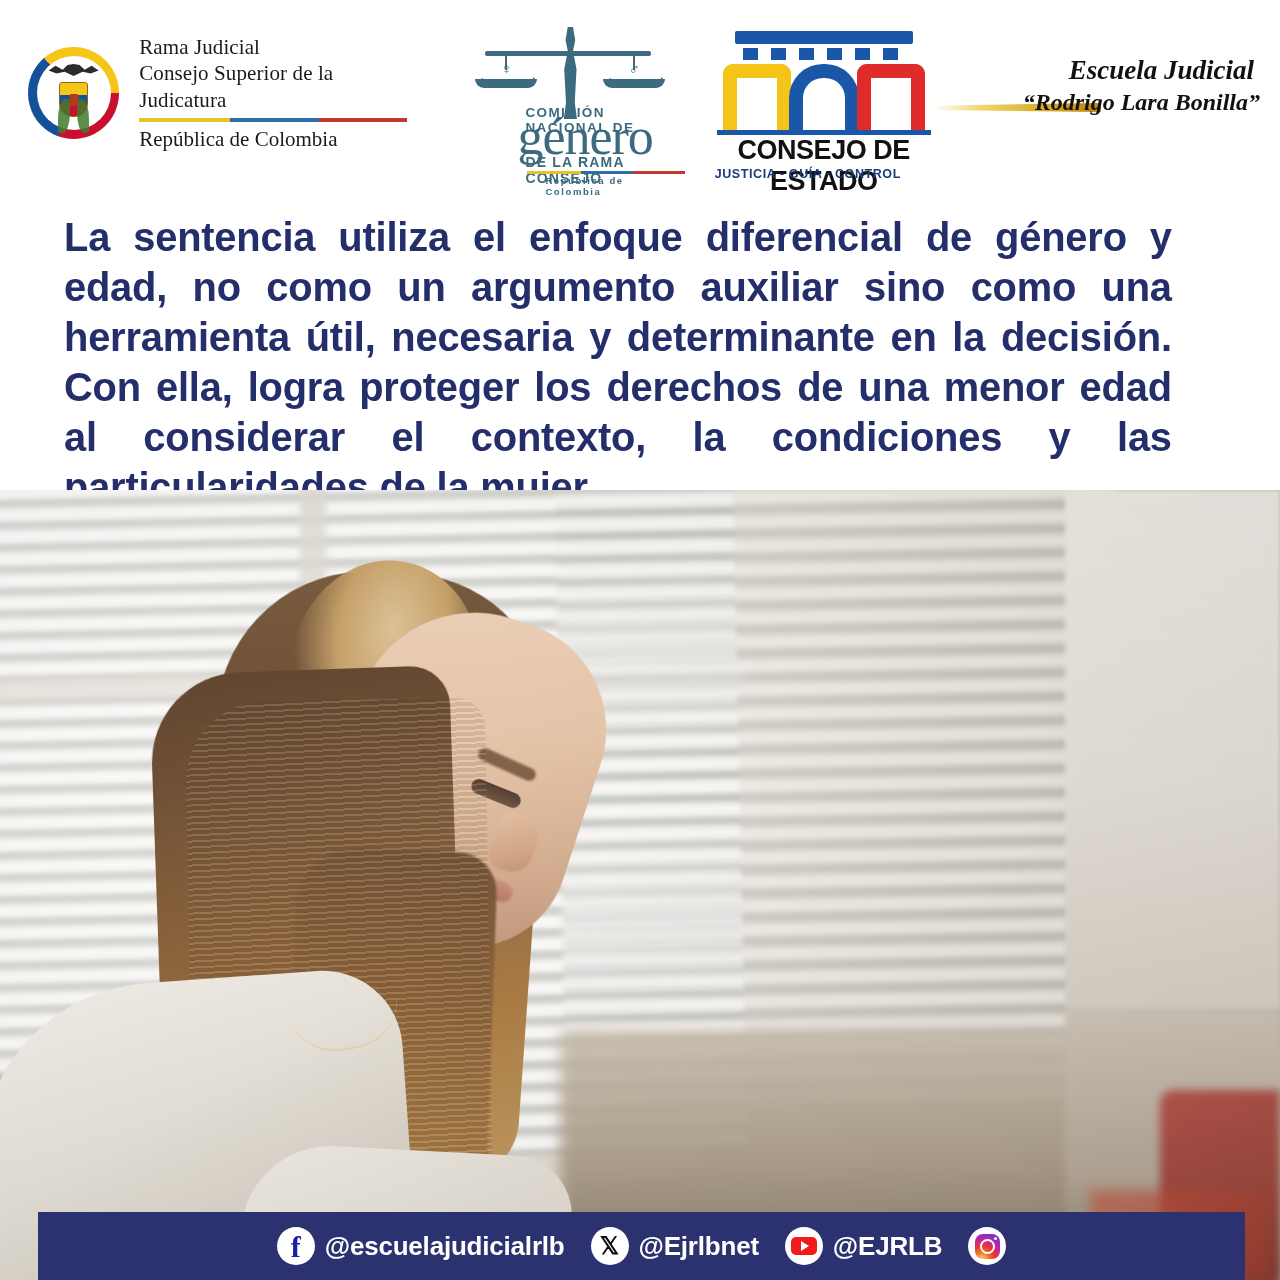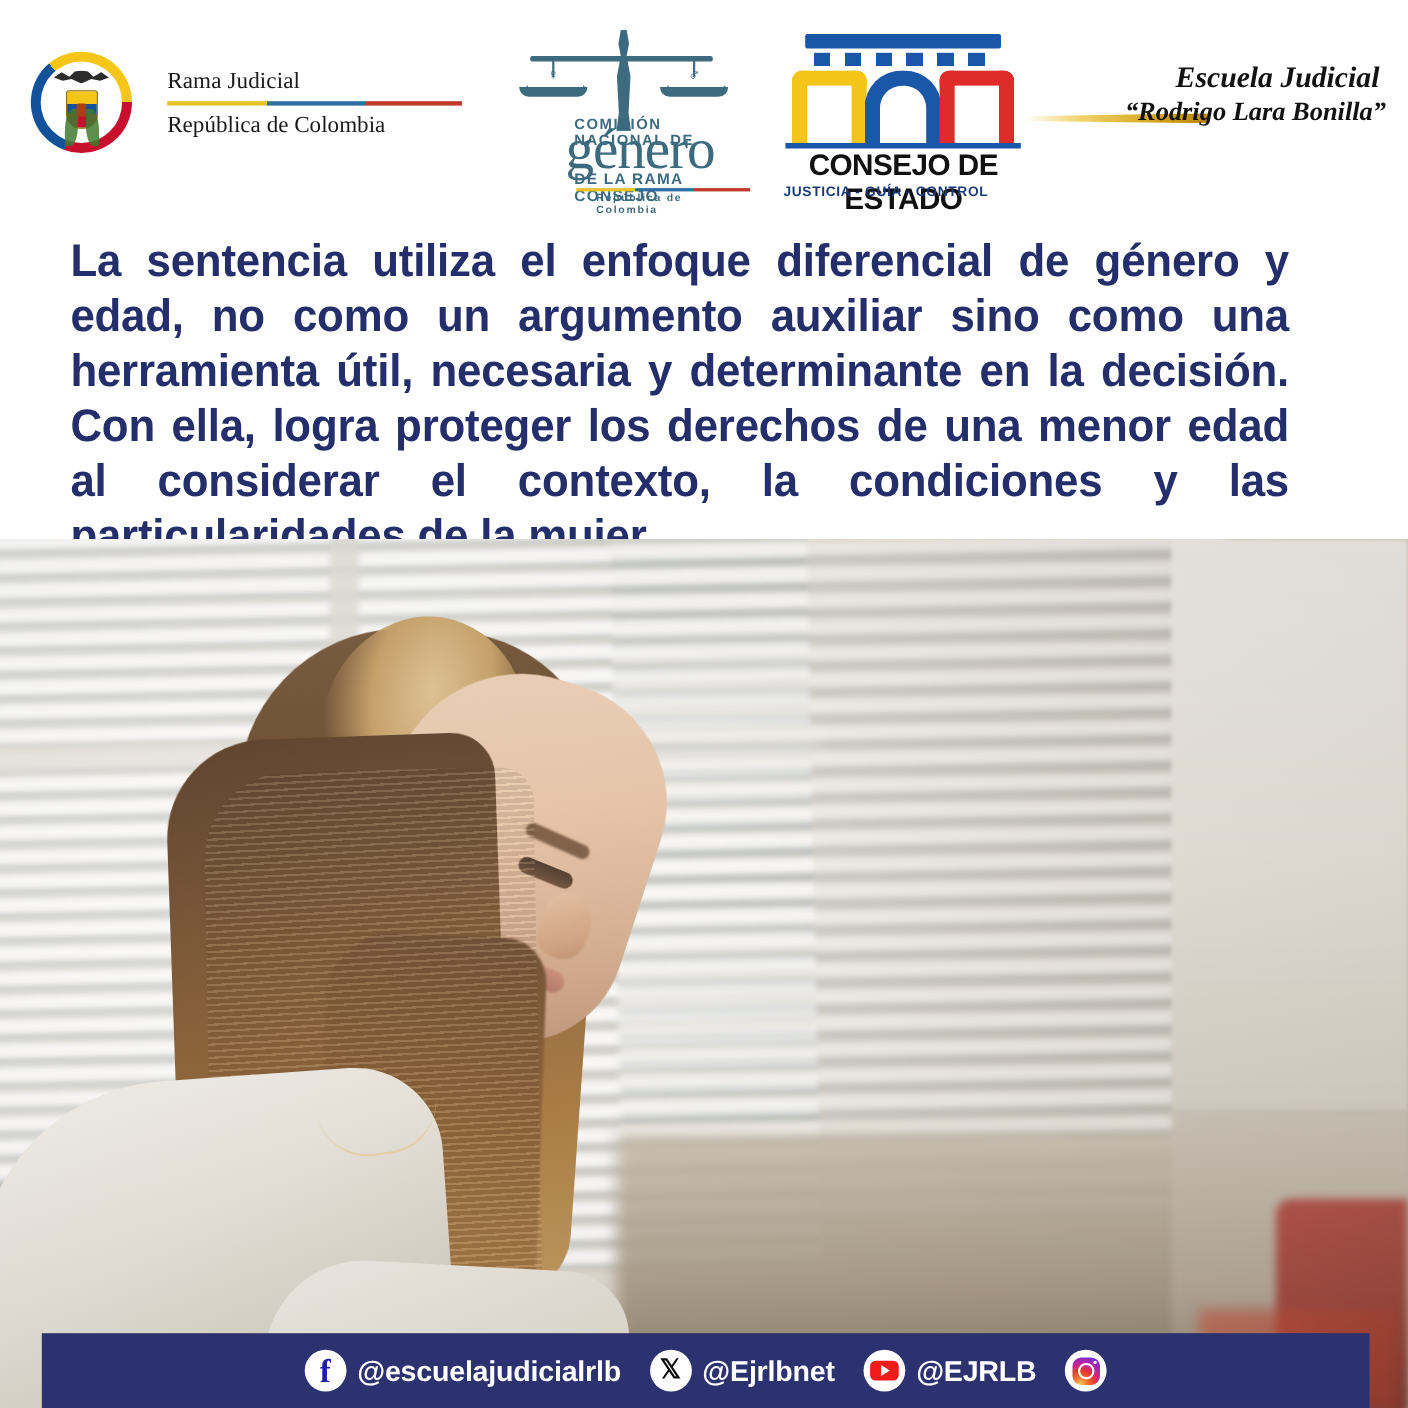--- a/index.html
+++ b/index.html
@@ -14,21 +14,21 @@
 
   
   .logo-strip{
     position:absolute;left:0;top:0;width:1280px;height:186px;
     background:#ffffff;
     display:flex;align-items:center;
   }
   .logo-block{position:relative;display:flex;align-items:center;}
 
   
-  .logo-rama{margin-left:28px;display:flex;gap:32px;}
+  .logo-rama{margin-left:28px;display:flex;gap:20px;}
   .col-seal{
     position:relative;width:92px;height:92px;border-radius:50%;
     background:
       conic-gradient(from 0deg,
         #f5c518 0deg 90deg,
         #c8102e 90deg 200deg,
         #14519b 200deg 320deg,
         #f5c518 320deg 360deg);
     display:flex;align-items:center;justify-content:center;
   }
@@ -348,20 +348,21 @@
         <div class="seal-emblem">
           <div class="eagle"></div>
           <div class="shield">
             <div class="wreath-l"></div>
             <div class="wreath-r"></div>
           </div>
         </div>
       </div>
       <div class="rama-text">
         <div class="rama-l1">Rama Judicial</div>
+        <div class="rama-l2">Consejo Superior de la Judicatura</div>
         <div class="tri-rule"></div>
         <div class="rama-l3">República de Colombia</div>
       </div>
     </div>
 
     <div class="logo-block logo-genero">
       <div class="scale-wrap">
         <div class="scale-beam"></div>
         <div class="scale-fig"></div>
         <div class="pan left">

